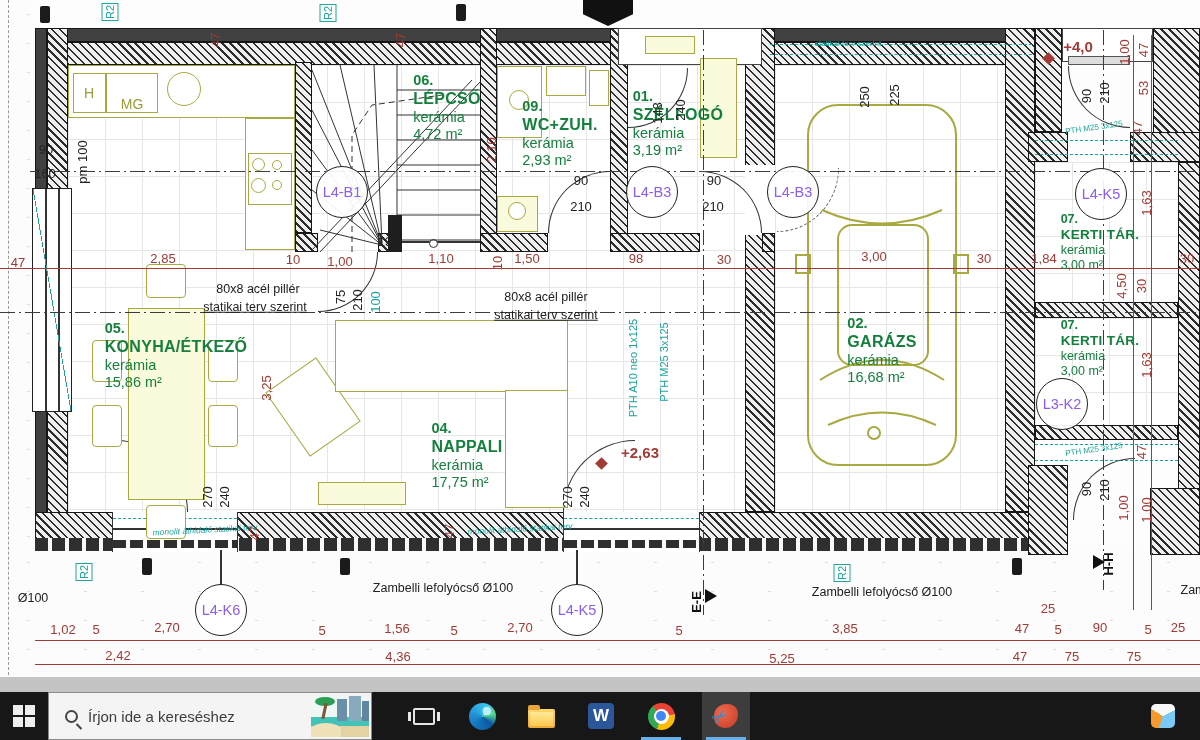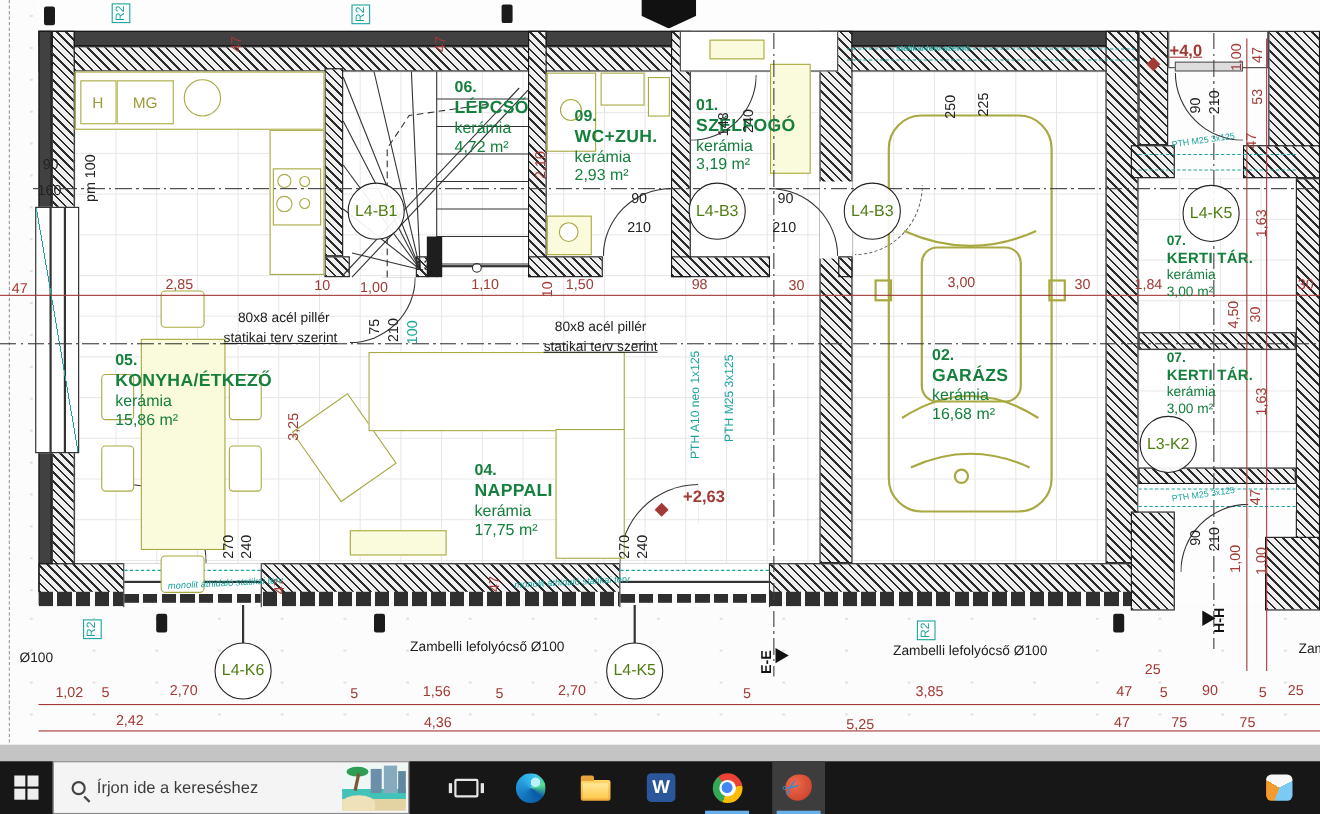--- a/index.html
+++ b/index.html
@@ -19,21 +19,21 @@
   .redline{position:absolute;background:#a23a35}
   .dashdot-h{position:absolute;height:1.4px;background:repeating-linear-gradient(90deg,#3c3c3c 0 15px,transparent 15px 19px,#3c3c3c 19px 21px,transparent 21px 25px)}
   .dashdot-v{position:absolute;width:1.4px;background:repeating-linear-gradient(180deg,#3c3c3c 0 15px,transparent 15px 19px,#3c3c3c 19px 21px,transparent 21px 25px)}
   .tealdash{position:absolute;border-top:1.6px dashed #1aa49d}
   .blkline{position:absolute;background:#333}
   .arc{position:absolute;border:0 solid #333}
   .arc.dsh{border-style:dashed;border-color:#666}
   .dim{position:absolute;font-size:13px;color:#a23a35;white-space:nowrap;line-height:1;z-index:30}
   .note{position:absolute;font-size:12.5px;color:#222;white-space:nowrap;line-height:1;z-index:30}
   .c-k{color:#222}.c-t{color:#1aa49d}.c-o{color:#9b9b38}.c-w{color:#fff}
-  .circle{position:absolute;width:52px;height:52px;border:1.6px solid #222;border-radius:50%;background:rgba(255,255,255,.92);color:#4d7c0f;font-size:14.5px;display:flex;align-items:center;justify-content:center;z-index:25;line-height:1}
+  .circle{position:absolute;width:52px;height:52px;border:1.6px solid #222;border-radius:50%;background:rgba(255,255,255,.92);color:#8b5cf6;font-size:14.5px;display:flex;align-items:center;justify-content:center;z-index:25;line-height:1}
   .sqmark{position:absolute;font-size:11px;color:#1aa49d;border:1.3px solid #1aa49d;background:#fff;padding:2px 1px;line-height:1;z-index:25}
   .sect{position:absolute;font-size:13px;font-weight:bold;color:#111;white-space:nowrap;z-index:31;line-height:1}
   .lvl{position:absolute;font-size:15px;color:#a23a35;font-weight:bold;white-space:nowrap;z-index:31;line-height:1}
   .room{position:absolute;text-align:left;color:#15803d;line-height:1.2;z-index:28;white-space:nowrap}
   .room .num{font-weight:bold;font-size:14.5px}
   .room .nm{font-weight:bold;font-size:16px;letter-spacing:.3px}
   .room .mt,.room .ar{font-size:14.5px}
   .room.sm .num{font-size:12.5px}.room.sm .nm{font-size:13.5px}.room.sm .mt,.room.sm .ar{font-size:12.5px}
   .diam{position:absolute;width:9px;height:9px;background:#a23a35;transform:rotate(45deg);z-index:31}
   .tri{position:absolute;width:0;height:0;z-index:31}
@@ -340,29 +340,29 @@
         <span class="note c-k" style="left: 33px; top: 598px; transform: translate(-50%, -50%);">Ø100</span>
         <span class="note c-k" style="left: 1193px; top: 590px; transform: translate(-50%, -50%);">Zam</span>
         <span class="note c-t" style="left: 633px; top: 368px; transform: translate(-50%, -50%) rotate(-90deg); font-size: 11px;">PTH A10 neo 1x125</span>
         <span class="note c-t" style="left: 664px; top: 362px; transform: translate(-50%, -50%) rotate(-90deg); font-size: 11px;">PTH M25 3x125</span>
         <span class="note c-t" style="left: 205px; top: 530px; transform: translate(-50%, -50%) rotate(-3deg); font-size: 8.5px; font-style: italic;">monolit áthidaló statikai terv</span>
         <span class="note c-t" style="left: 520px; top: 529px; transform: translate(-50%, -50%) rotate(-3deg); font-size: 8.5px; font-style: italic;">monolit áthidaló statikai terv</span>
         <span class="note c-t" style="left: 1094px; top: 128px; transform: translate(-50%, -50%) rotate(-8deg); font-size: 8px;">PTH M25 3x125</span>
         <span class="note c-t" style="left: 1094px; top: 450px; transform: translate(-50%, -50%) rotate(-8deg); font-size: 8px;">PTH M25 3x125</span>
         <span class="note c-t" style="left: 848px; top: 44px; transform: translate(-50%, -50%); font-size: 8px;">statikai terv szerint</span>
         <span class="note c-o" style="left: 89px; top: 93px; transform: translate(-50%, -50%); font-size: 14px;">H</span>
-        <span class="note c-o" style="left: 132px; top: 93px; transform: translate(-50%, -50%); font-size: 14px; text-align: right;">MG</span>
+        <span class="note c-o" style="left: 132px; top: 104px; transform: translate(-50%, -50%); font-size: 14px; text-align: right;">MG</span>
         <span class="sqmark" style="left: 110px; top: 12px; transform: translate(-50%, -50%) rotate(-90deg);">R2</span>
         <span class="sqmark" style="left: 328px; top: 13px; transform: translate(-50%, -50%) rotate(-90deg);">R2</span>
         <span class="sqmark" style="left: 84px; top: 572px; transform: translate(-50%, -50%) rotate(-90deg);">R2</span>
         <span class="sqmark" style="left: 842px; top: 573px; transform: translate(-50%, -50%) rotate(-90deg);">R2</span>
         <span class="sect c-w" style="left: 608px; top: 11px; transform: translate(-50%, -50%);">04</span>
         <span class="sect" style="left: 696px; top: 602px; transform: translate(-50%, -50%) rotate(-90deg);">E-E</span>
         <span class="sect" style="left: 1108px; top: 564px; transform: translate(-50%, -50%) rotate(-90deg);">H-H</span>
-        <span class="lvl" style="left: 1078px; top: 46px; transform: translate(-50%, -50%); text-decoration: underline;">+4,0</span>
+        <span class="lvl" style="left: 1078px; top: 46px; transform: translate(-50%, -50%);">+4,0</span>
         <span class="lvl" style="left: 640px; top: 452px; transform: translate(-50%, -50%);">+2,63</span>
         <div class="circle" style="left: 316px; top: 166px;">L4-B1</div>
         <div class="circle" style="left: 626px; top: 166px;">L4-B3</div>
         <div class="circle" style="left: 767px; top: 166px;">L4-B3</div>
         <div class="circle" style="left: 1075px; top: 168px;">L4-K5</div>
         <div class="circle" style="left: 1036px; top: 378px;">L3-K2</div>
         <div class="circle" style="left: 195px; top: 584px;">L4-K6</div>
         <div class="circle" style="left: 551px; top: 584px;">L4-K5</div>
         <div class="room" style="left: 176px; top: 320px; transform: translateX(-50%);">
           <div class="num">05.</div>

